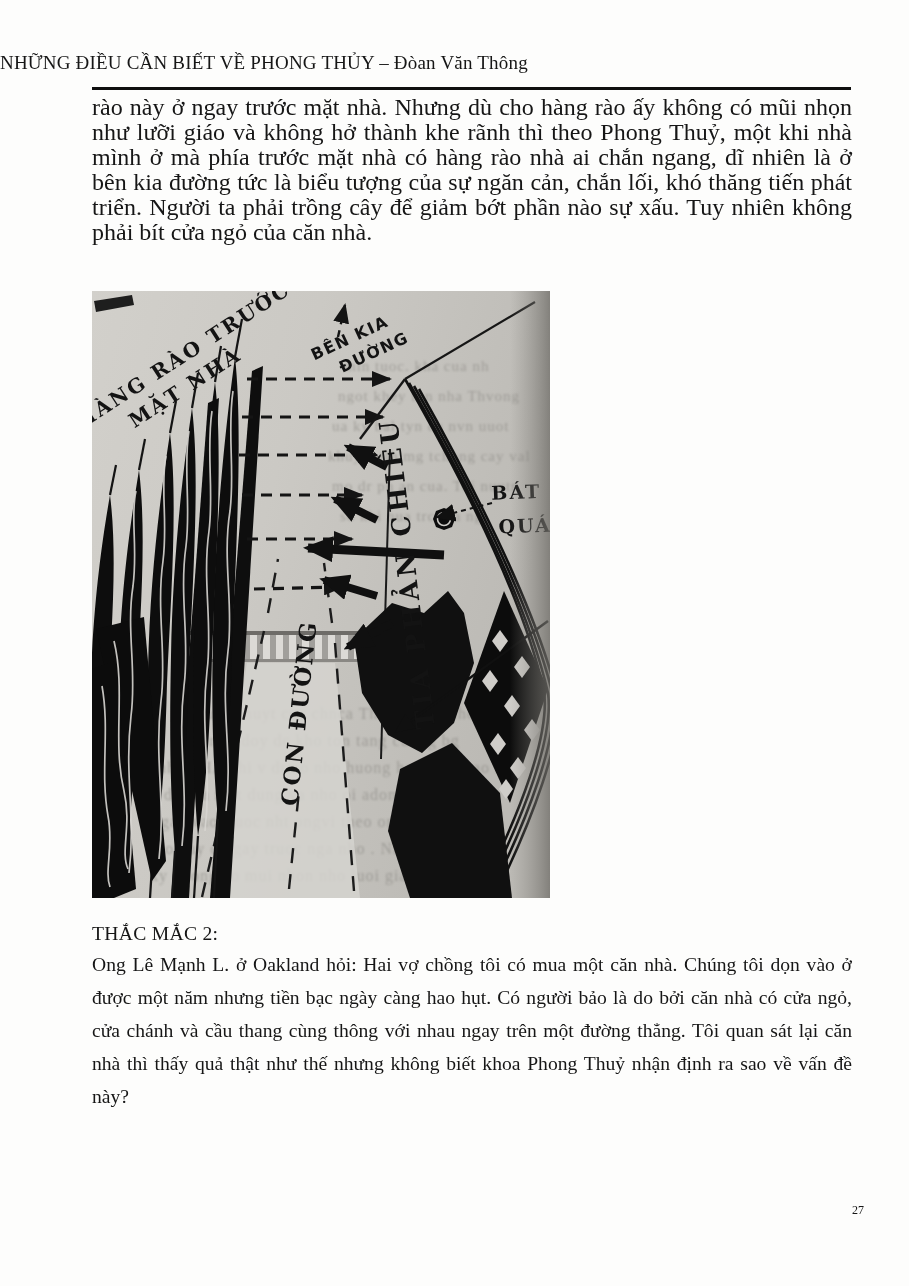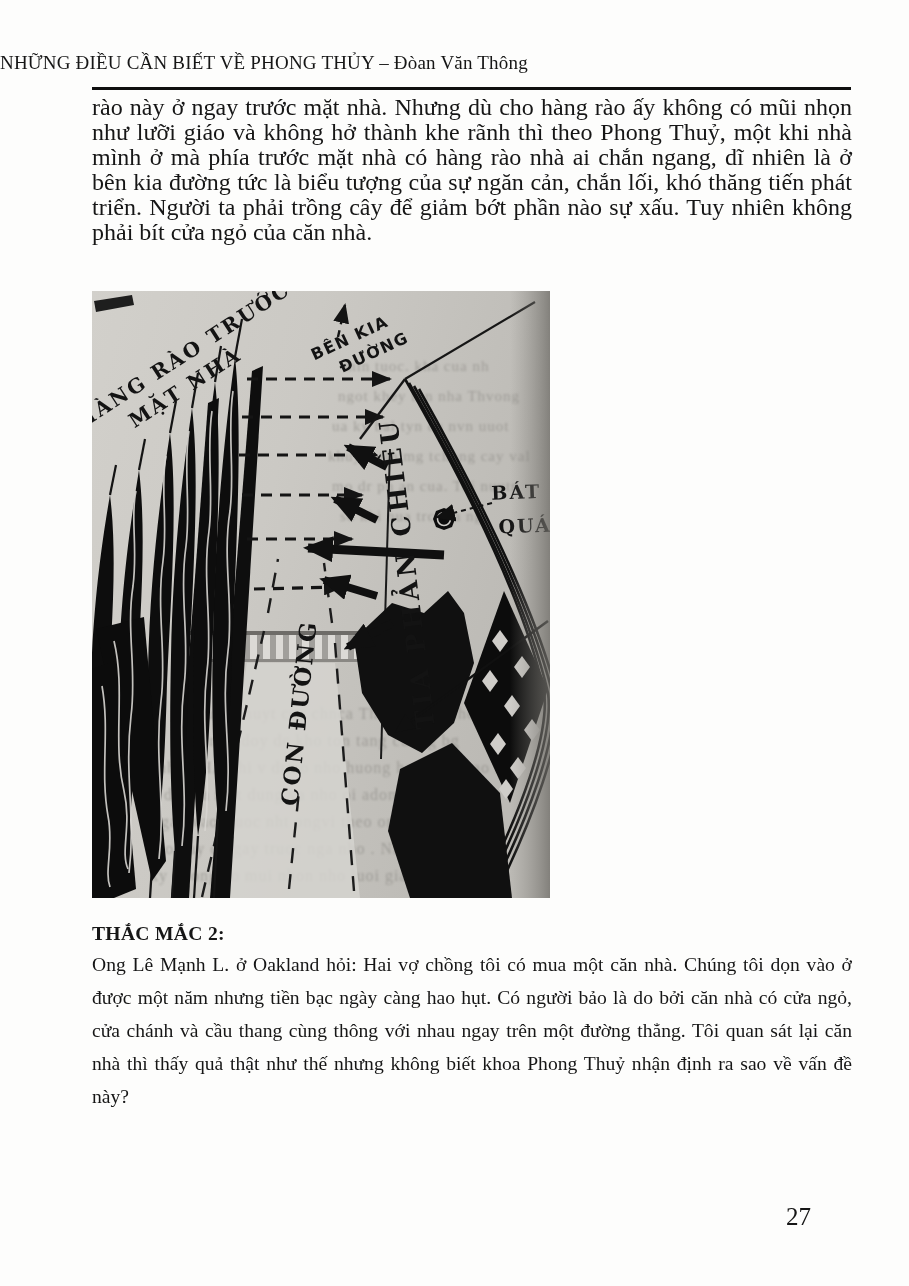--- a/index.html
+++ b/index.html
@@ -23,30 +23,30 @@
     position:absolute; top:95px; left:92px; width:760px;
     font-size:24px; line-height:24.9px;
     text-align:justify; text-align-last:left;
   }
   .bodytext p { margin:0; }
   .figure-wrap {
     position:absolute; top:291px; left:92px; width:458px; height:607px;
   }
   .section-heading {
     position:absolute; top:923px; left:92px;
-    font-size:19.6px; letter-spacing:.3px;font-weight:bold;
+    font-size:19.6px; letter-spacing:.3px;
   }
   .para3 {
     position:absolute; top:948px; left:92px; width:760px;
     font-size:19.6px; line-height:33px;
     text-align:justify; text-align-last:left;
   }
   .pagenum {
-    position:absolute; top:1203px; left:786px; width:40px;
-    text-align:left; font-size:25px;
+    position:absolute; top:1203px; left:824px; width:40px;
+    text-align:right; font-size:12px;
   }
   svg text { user-select:none; }
 </style>
 </head>
 <body>
 
 <div class="header-title">NHỮNG ĐIỀU CẦN BIẾT VỀ PHONG THỦY – Đòan Văn Thông</div>
 <div class="rule"></div>
 
 <div class="bodytext">

